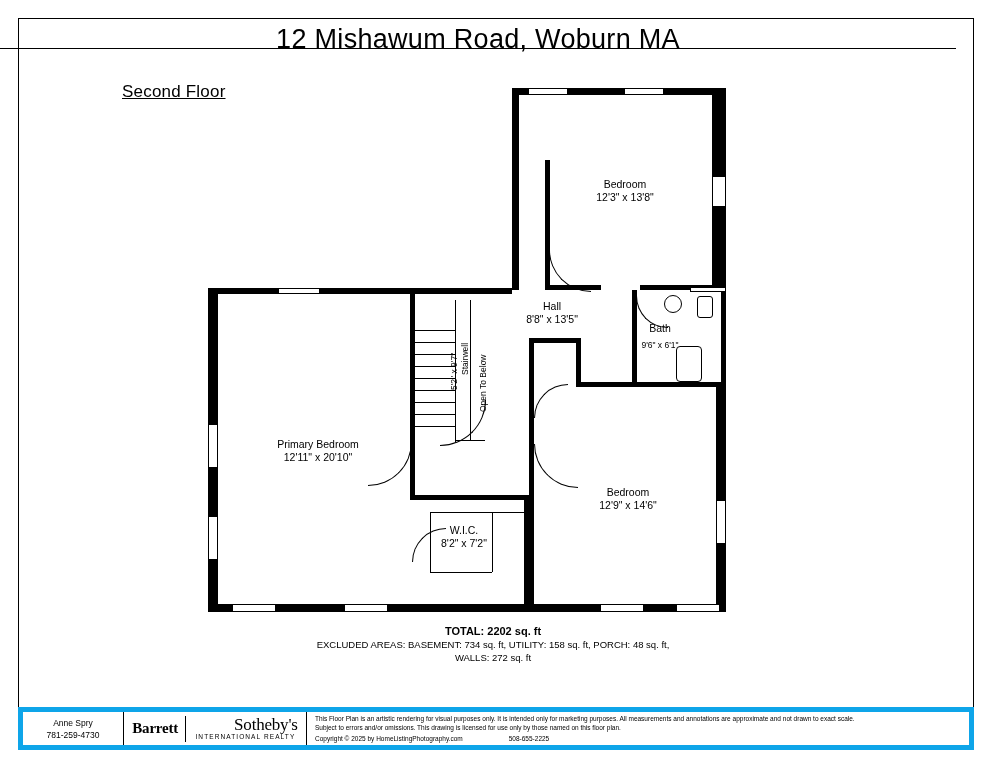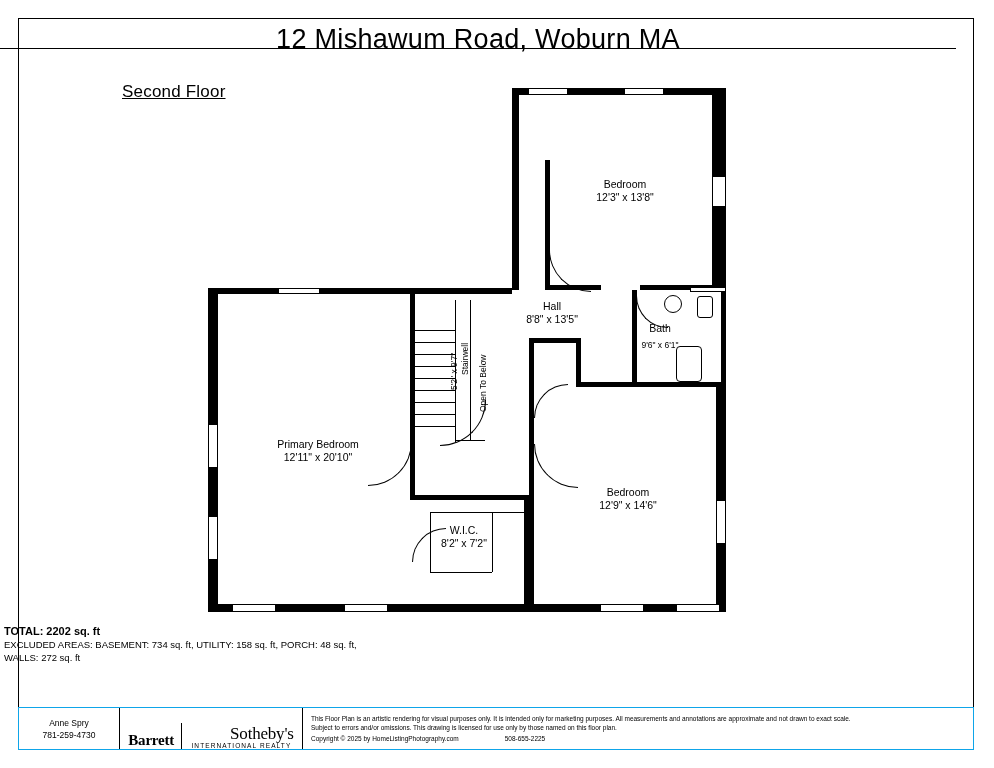--- a/index.html
+++ b/index.html
@@ -114,60 +114,60 @@
   .door-arc {
     position: absolute;
     border: 1px solid #000;
     border-radius: 50%;
     box-sizing: border-box;
   }
 
   
   .summary {
     position: absolute;
-    left: 4px;
-    width: 956px;
-    text-align: left;
+    left: 15px;
+    width: 956px;
+    text-align: center;
   }
   .summary .total {
     font-size: 11px;
     font-weight: bold;
     margin-bottom: 2px;
   }
   .summary .line {
     font-size: 9.5px;
     line-height: 12.5px;
   }
 
   
   .footer {
     position: absolute;
     left: 18px;
     top: 707px;
     width: 956px;
     height: 43px;
-    border: 1px solid #0ea5e9;
+    border: 5px solid #0ea5e9;
     box-sizing: border-box;
     display: flex;
     align-items: stretch;
   }
   .footer-agent {
     width: 100px;
     display: flex;
     flex-direction: column;
     align-items: center;
     justify-content: center;
     border-right: 1px solid #000;
     font-size: 8.5px;
     line-height: 12px;
   }
   .footer-brand {
     width: 182px;
     display: flex;
-    align-items: flex-end;
+    align-items: center;
     justify-content: center;
     border-right: 1px solid #000;
     gap: 7px;
   }
   .brand-barrett {
     font-family: "Liberation Serif", serif;
     font-size: 15px;
     font-weight: bold;
     letter-spacing: -0.2px;
   }

